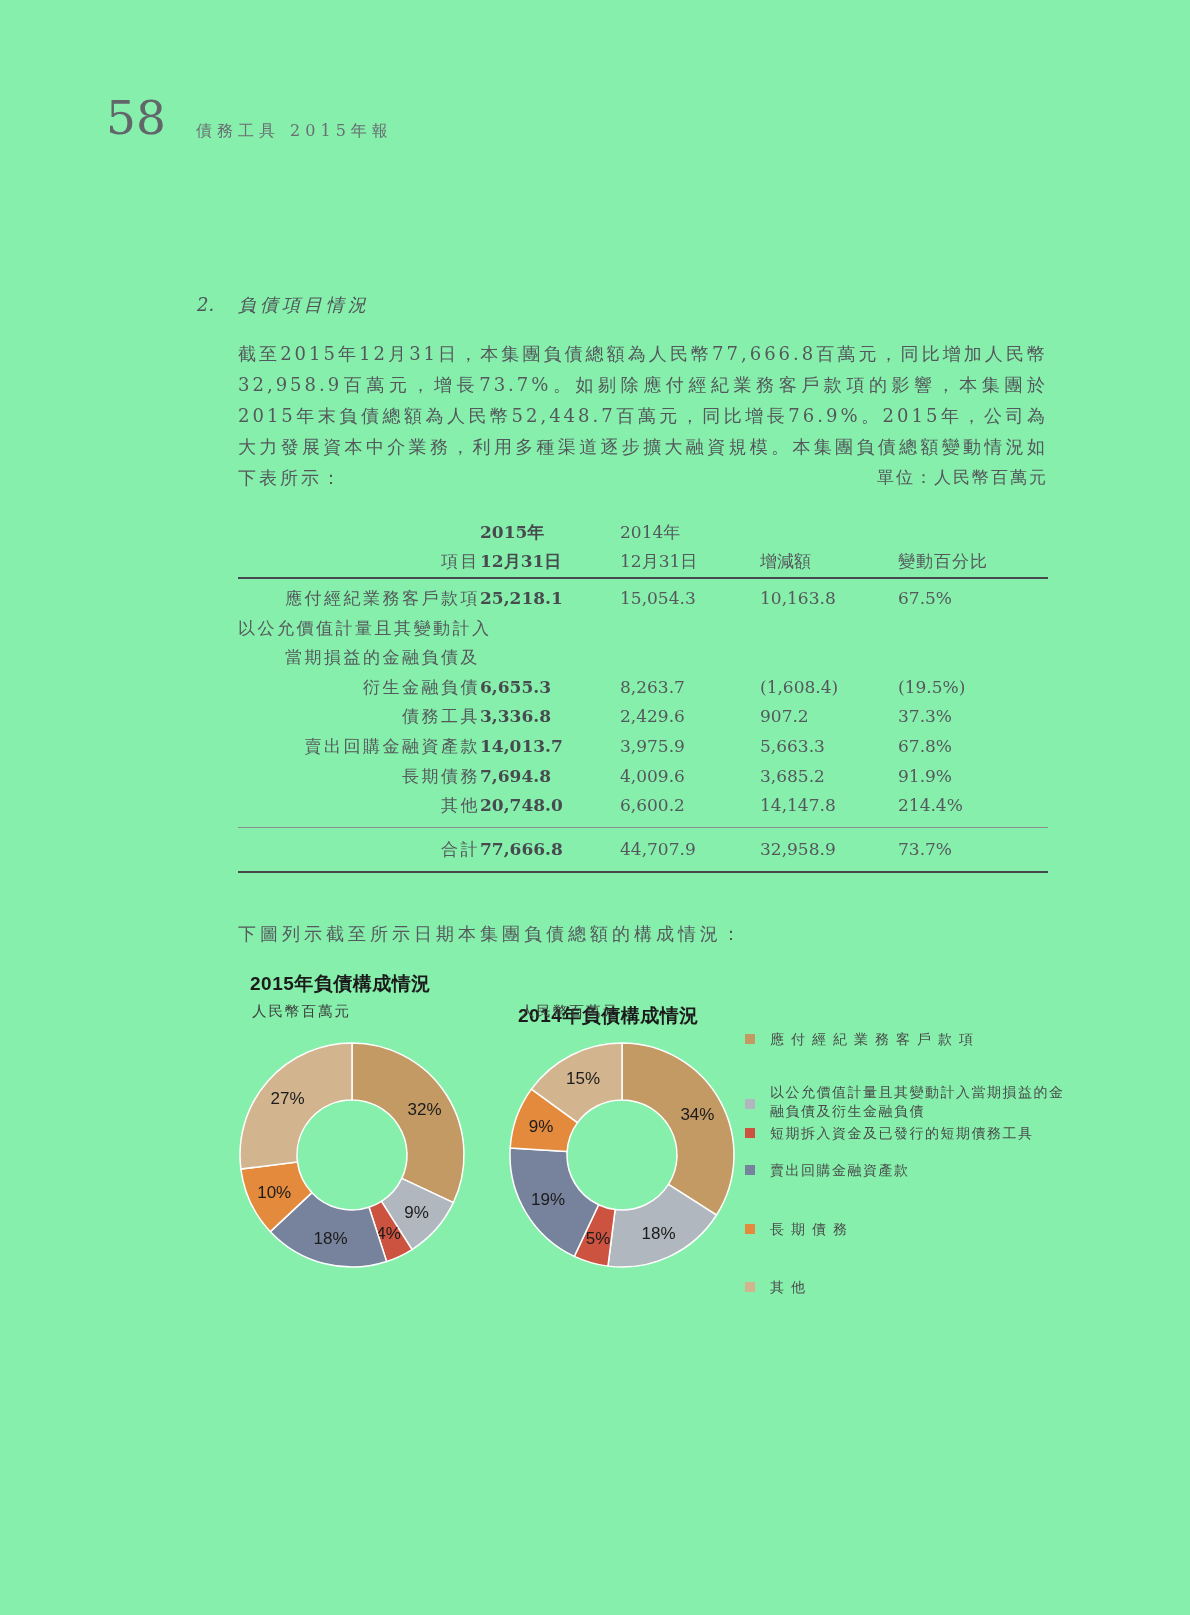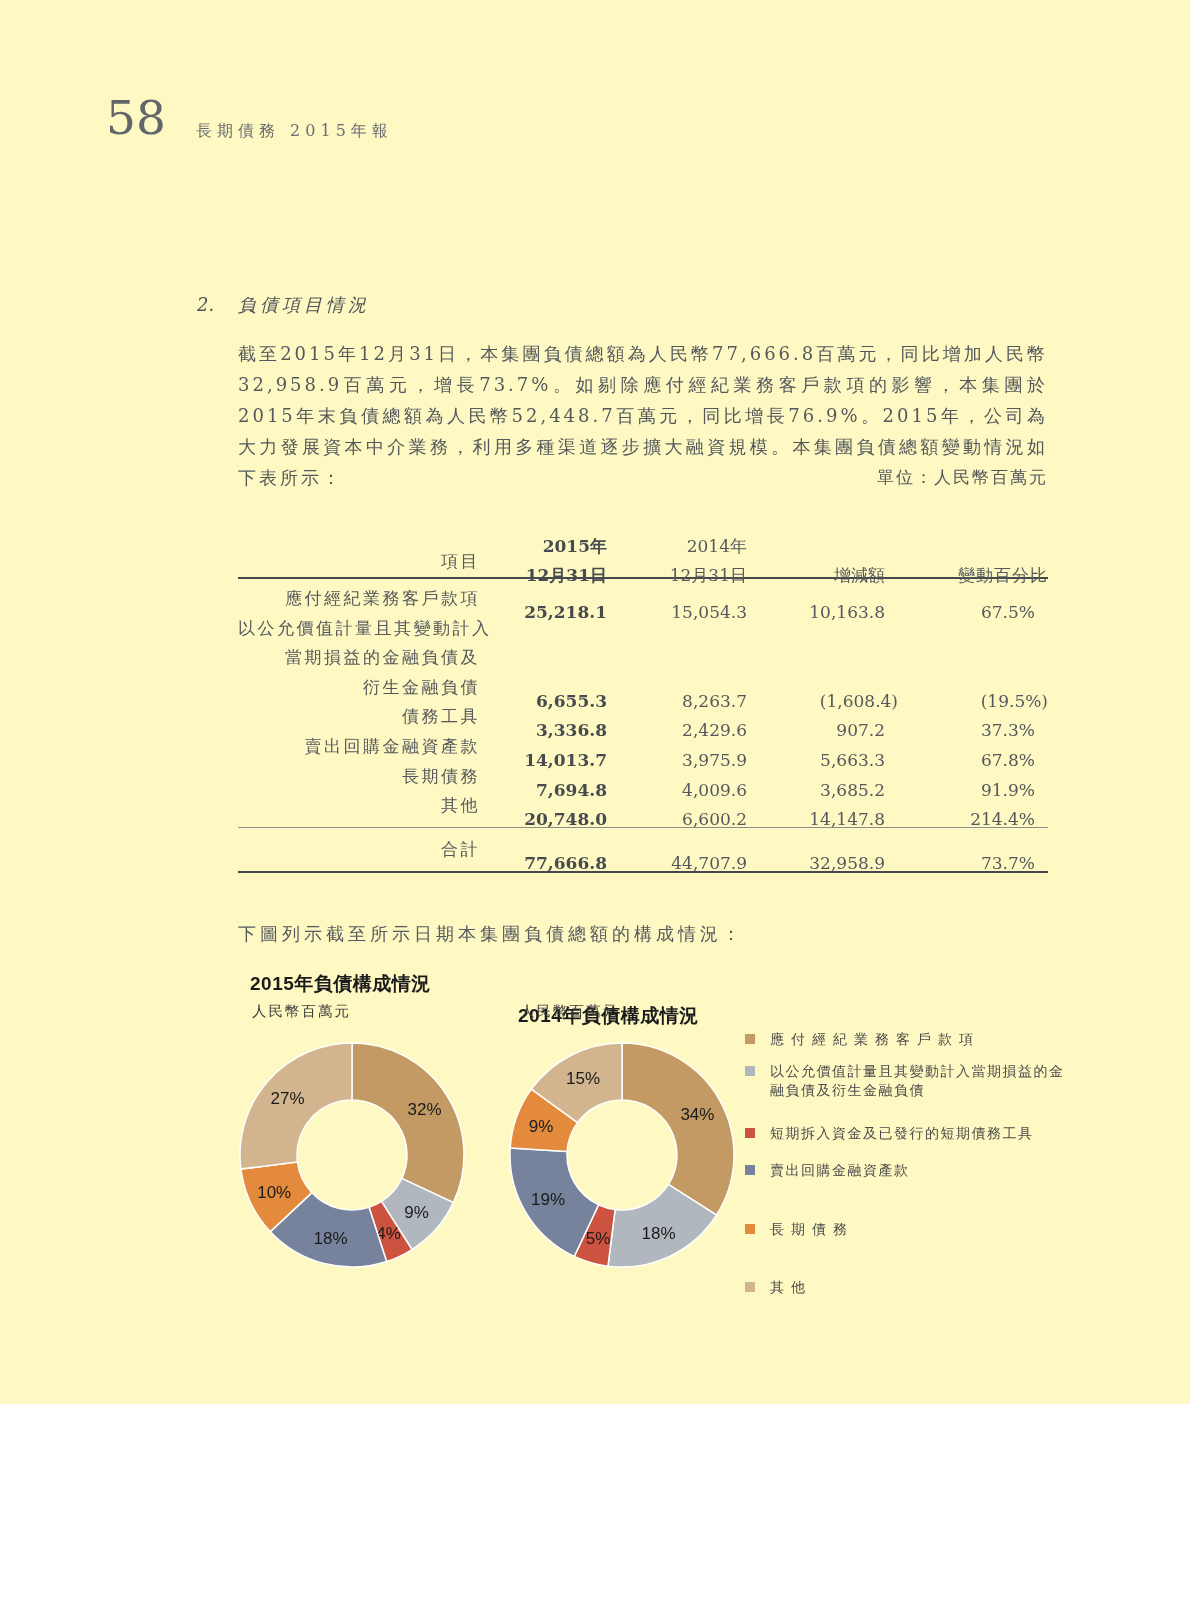--- a/index.html
+++ b/index.html
@@ -1,16 +1,16 @@
 <!DOCTYPE html>
 <html><head>
 <meta charset="utf-8">
 <style>
   html,body{margin:0;padding:0;background:#fff;}
-  .page{position:relative;width:1190px;height:1404px;background:#fef9c3;overflow:hidden;
+  .page{position:relative;width:1190px;height:1615px;background:#86efac;overflow:hidden;
         font-family:"DejaVu Serif","Liberation Serif",serif;}
 
   
   .page-num{position:absolute;left:106px;top:94px;font-size:47px;line-height:1;color:#62666b;}
   .page-header{position:absolute;left:196px;top:121px;font-size:16px;letter-spacing:5px;color:#6a6e73;}
 
   
   .sec-heading{position:absolute;left:197px;top:293px;font-size:18px;font-style:italic;color:#4f5357;}
   .sec-idx{display:inline-block;width:41px;}
   .sec-title{letter-spacing:4px;}
@@ -23,21 +23,21 @@
         letter-spacing:2px;color:#54585c;}
 
   
   .liab-table{position:absolute;left:238px;top:518px;width:810px;color:#55585c;font-size:17px;}
   .trowA,.trowB,.trow{display:grid;grid-template-columns:1fr 140px 140px 138px 150px;}
   .trowA{height:28px;line-height:28px;}
   .trowB{height:31px;line-height:31px;}
   .thead{border-bottom:2px solid #46494d;}
   .c{white-space:nowrap;}
   .c.lab{text-align:right;letter-spacing:2.5px;}
-  .c.num{text-align:right;padding-right:13px;font-variant-numeric:tabular-nums;margin-top:14px;}
+  .c.num{text-align:left;padding-right:13px;font-variant-numeric:tabular-nums;}
   .c.pct-h{padding-right:0;letter-spacing:1px;}
   .c.b{font-weight:bold;color:#474b4f;}
   .c.ind{padding-left:36px;}
   .c.paren{margin-right:-13px;}
   .tbody{padding-top:5px;padding-bottom:6px;}
   .tbody .trow{height:29.6px;line-height:29.6px;}
   .trow.total{border-top:1px solid #8b8e91;border-bottom:2.5px solid #44474b;
               height:43px;line-height:43px;margin-top:0;}
 
   
@@ -52,31 +52,31 @@
   .donut0{left:232px;top:1035px;}
   .donut1{left:502px;top:1035px;}
   .slice-label{font-family:"Liberation Sans","DejaVu Sans",sans-serif;font-size:17px;fill:#1b1b1b;}
 
   
   .legend{position:absolute;left:745px;top:1022px;width:320px;
           font-family:"Liberation Sans","DejaVu Sans",sans-serif;}
   .litem{position:absolute;left:0;display:flex;align-items:flex-start;}
   .lsq{flex:0 0 10px;width:10px;height:10px;margin-top:4px;display:inline-block;}
   .ltext{margin-left:15px;font-size:14px;line-height:19px;color:#4a4a4a;letter-spacing:1.5px;width:300px;}
-  .litem0{top:8px;} .litem1{top:40px;} .litem2{top:102px;}
+  .litem0{top:8px;} .litem1{top:61px;align-items:center;} .litem2{top:102px;}
   .litem3{top:139px;} .litem4{top:198px;} .litem5{top:256px;}
   .litem0 .ltext,.litem4 .ltext,.litem5 .ltext{letter-spacing:7px;}
 </style>
 </head>
 <body>
 
 <div class="page">
 
   <div class="page-num">58</div>
-  <div class="page-header">長期債務 2015年報</div>
+  <div class="page-header">債務工具 2015年報</div>
 
   <div class="sec-heading">
     <span class="sec-idx">2.</span><span class="sec-title">負債項目情況</span>
   </div>
 
   <p class="para">截至2015年12月31日，本集團負債總額為人民幣77,666.8百萬元，同比增加人民幣32,958.9百萬元，增長73.7%。如剔除應付經紀業務客戶款項的影響，本集團於2015年末負債總額為人民幣52,448.7百萬元，同比增長76.9%。2015年，公司為大力發展資本中介業務，利用多種渠道逐步擴大融資規模。本集團負債總額變動情況如下表所示：</p>
 
   <div class="unit-note">單位：人民幣百萬元</div>
 
   <div class="liab-table">

